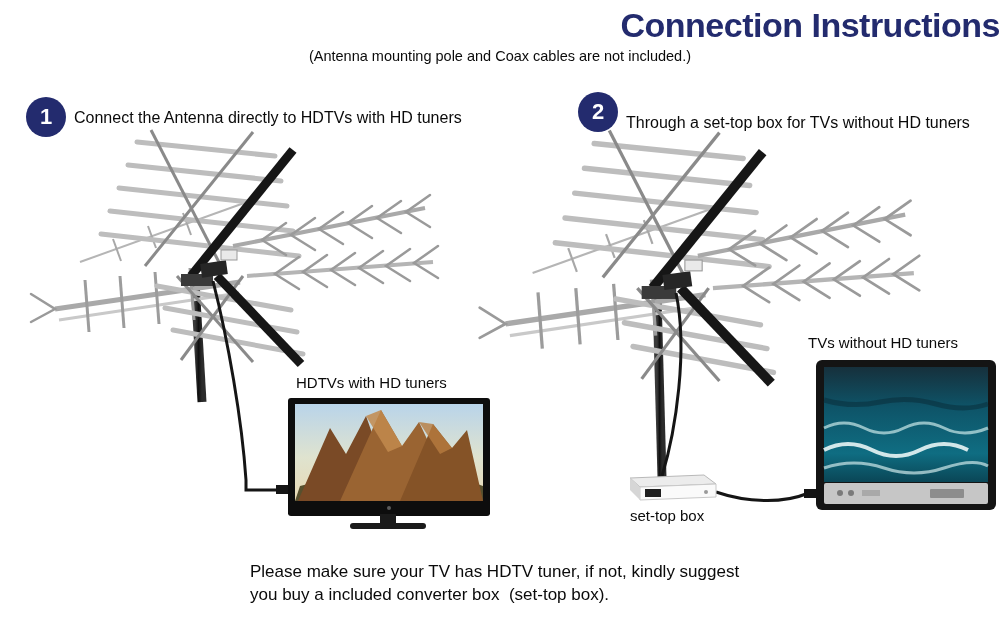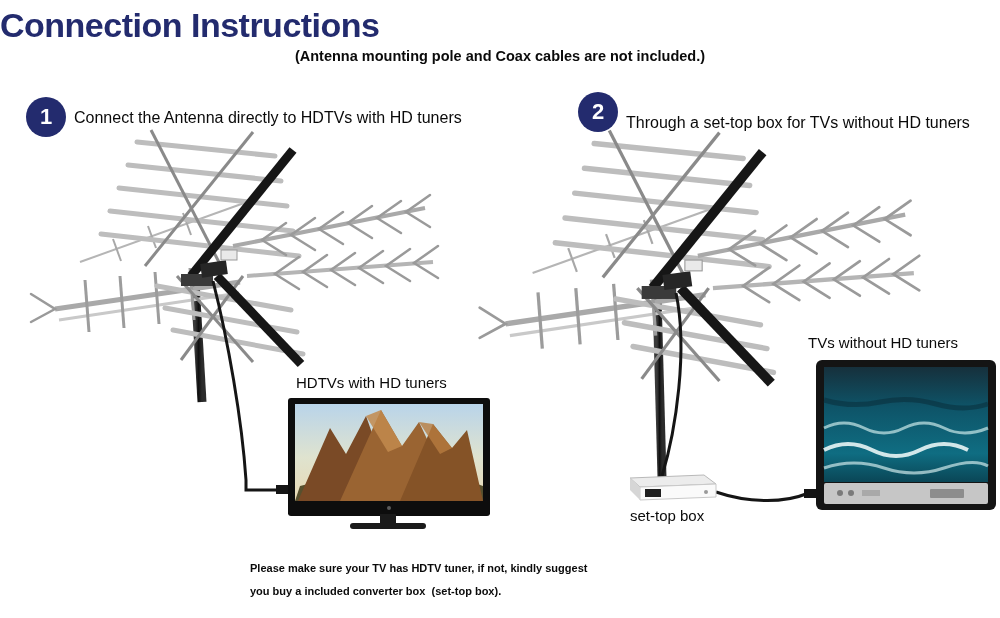--- a/index.html
+++ b/index.html
@@ -1,32 +1,32 @@
 <!DOCTYPE html>
 <html><head>
 <meta charset="utf-8">
 <style>
   *{box-sizing:border-box;margin:0;padding:0}
   html,body{background:#ffffff}
   body{font-family:"Liberation Sans",sans-serif;color:#0a0a0a}
   .canvas{position:relative;width:1000px;height:618px;background:#ffffff;overflow:hidden}
   .abs{position:absolute}
-  .title{top:6px;left:0;width:100%;text-align:left;font-size:34px;font-weight:bold;color:#232b6e;letter-spacing:-0.5px}
-  .subtitle{top:48px;left:0;width:100%;text-align:center;font-size:14.5px;font-weight:bold;color:#0a0a0a}
+  .title{top:6px;left:0;width:100%;text-align:right;font-size:34px;font-weight:bold;color:#232b6e;letter-spacing:-0.5px}
+  .subtitle{top:48px;left:0;width:100%;text-align:center;font-size:14.5px;font-weight:normal;color:#0a0a0a}
   .step-circle{width:40px;height:40px;border-radius:50%;background:#232b6e;color:#ffffff;display:flex;align-items:center;justify-content:center;font-size:22px;font-weight:bold}
   #step1-circle{left:26px;top:97px}
   #step2-circle{left:578px;top:92px}
   .step-label{font-size:16px;color:#0a0a0a;white-space:nowrap}
   #step1-label{left:74px;top:109px}
   #step2-label{left:626px;top:114px}
   .caption{font-size:15px;color:#0a0a0a;text-align:left;white-space:nowrap}
   #hdtv-label{left:296px;top:374px;width:188px}
   #tv2-label{left:808px;top:334px;width:190px}
   #stb-label{left:630px;top:507px;width:100px}
-  .footer{left:250px;font-size:11px;font-weight:bold;color:#0a0a0a;white-space:pre}
+  .footer{left:250px;font-size:17px;font-weight:normal;color:#0a0a0a;white-space:pre}
   #footer1{top:562px}
   #footer2{top:585px}
   svg.scene{position:absolute;left:0;top:0}
 </style>
 </head>
 <body>
 
 <div class="canvas">
 
   <svg class="scene" width="1000" height="618" viewBox="0 0 1000 618">

